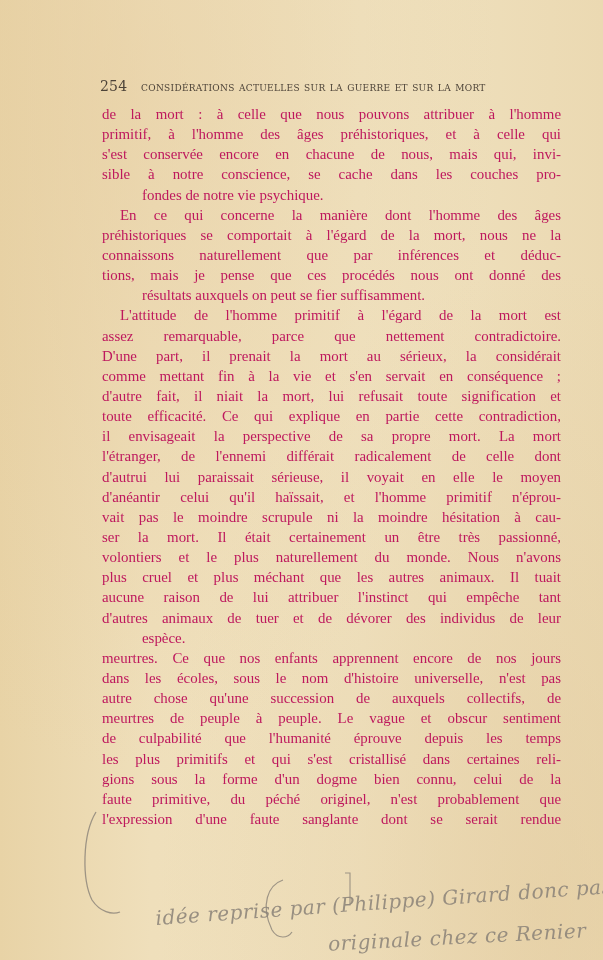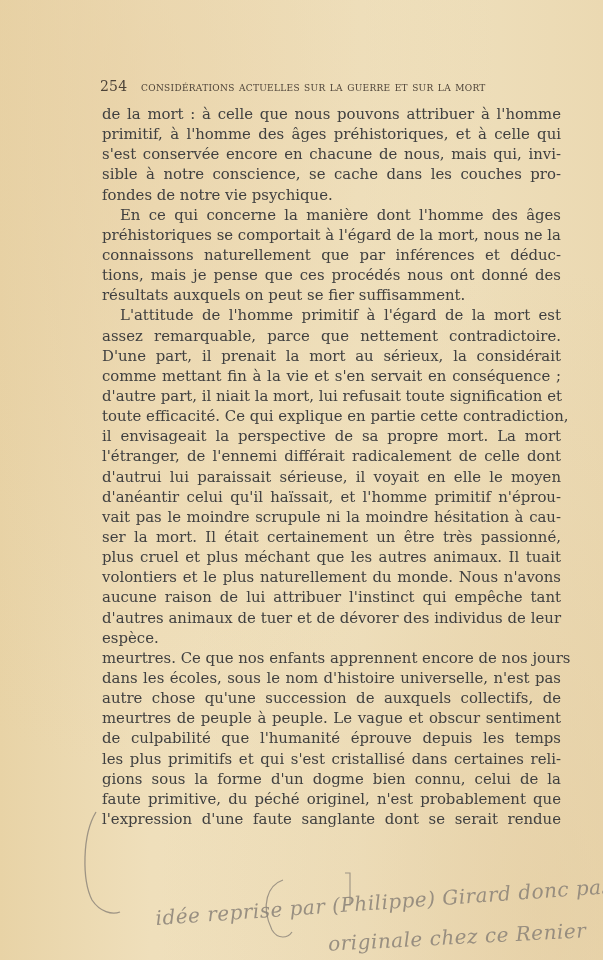--- a/index.html
+++ b/index.html
@@ -53,24 +53,26 @@
       top: 104px;
       width: 459px;
     }
     .line {
       height: 20.15px;
       line-height: 20.15px;
       font-size: 14.9px;
       white-space: nowrap;
       text-align: justify;
       text-align-last: justify;
-      color: #404040;
+      color: #be185d;
+      font-family: Liberation Serif, serif;
     }
     .line.last {
       text-align-last: left;
+      margin-left: 40px;
     }
     .line.indent {
       padding-left: 18px;
     }
     .handwriting {
       position: absolute;
       font-family: "DejaVu Serif", serif;
       font-style: italic;
       color: #8a8278;
       font-size: 20px;
@@ -110,30 +112,30 @@
     <div class="line indent">En ce qui concerne la manière dont l'homme des âges</div>
     <div class="line">préhistoriques se comportait à l'égard de la mort, nous ne la</div>
     <div class="line">connaissons naturellement que par inférences et déduc-</div>
     <div class="line">tions, mais je pense que ces procédés nous ont donné des</div>
     <div class="line last">résultats auxquels on peut se fier suffisamment.</div>
 
     <div class="line indent">L'attitude de l'homme primitif à l'égard de la mort est</div>
     <div class="line">assez remarquable, parce que nettement contradictoire.</div>
     <div class="line">D'une part, il prenait la mort au sérieux, la considérait</div>
     <div class="line">comme mettant fin à la vie et s'en servait en conséquence ;</div>
-    <div class="line">d'autre part, il niait la mort, lui refusait toute signification et</div>
+    <div class="line">d'autre fait, il niait la mort, lui refusait toute signification et</div>
     <div class="line">toute efficacité. Ce qui explique en partie cette contradiction,</div>
     <div class="line">il envisageait la perspective de sa propre mort. La mort</div>
     <div class="line">l'étranger, de l'ennemi différait radicalement de celle dont</div>
     <div class="line">d'autrui lui paraissait sérieuse, il voyait en elle le moyen</div>
     <div class="line">d'anéantir celui qu'il haïssait, et l'homme primitif n'éprou-</div>
     <div class="line">vait pas le moindre scrupule ni la moindre hésitation à cau-</div>
     <div class="line">ser la mort. Il était certainement un être très passionné,</div>
+    <div class="line">volontiers et le plus naturellement du monde. Nous n'avons</div>
     <div class="line">plus cruel et plus méchant que les autres animaux. Il tuait</div>
-    <div class="line">volontiers et le plus naturellement du monde. Nous n'avons</div>
     <div class="line">aucune raison de lui attribuer l'instinct qui empêche tant</div>
     <div class="line">d'autres animaux de tuer et de dévorer des individus de leur</div>
     <div class="line last">espèce.</div>
 
     <div class="line">meurtres. Ce que nos enfants apprennent encore de nos jours</div>
     <div class="line">dans les écoles, sous le nom d'histoire universelle, n'est pas</div>
     <div class="line">autre chose qu'une succession de auxquels collectifs, de</div>
     <div class="line">meurtres de peuple à peuple. Le vague et obscur sentiment</div>
     <div class="line">de culpabilité que l'humanité éprouve depuis les temps</div>
     <div class="line">les plus primitifs et qui s'est cristallisé dans certaines reli-</div>

